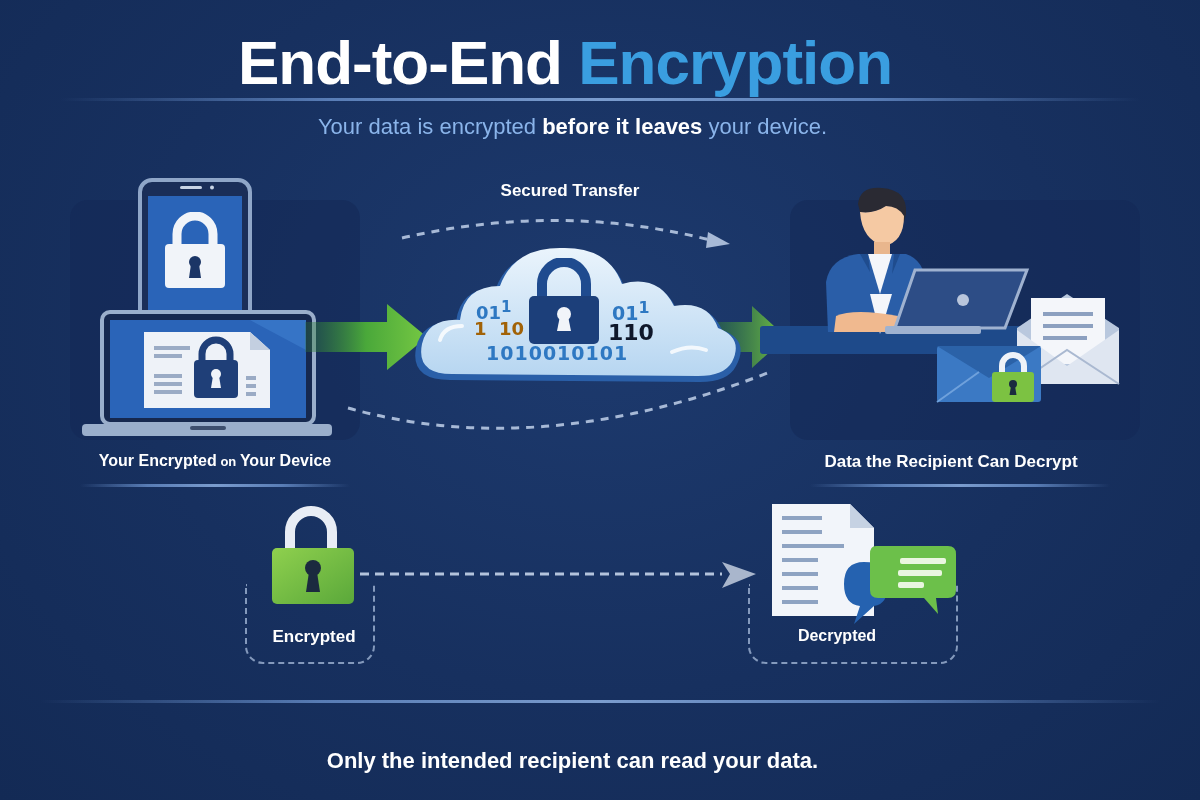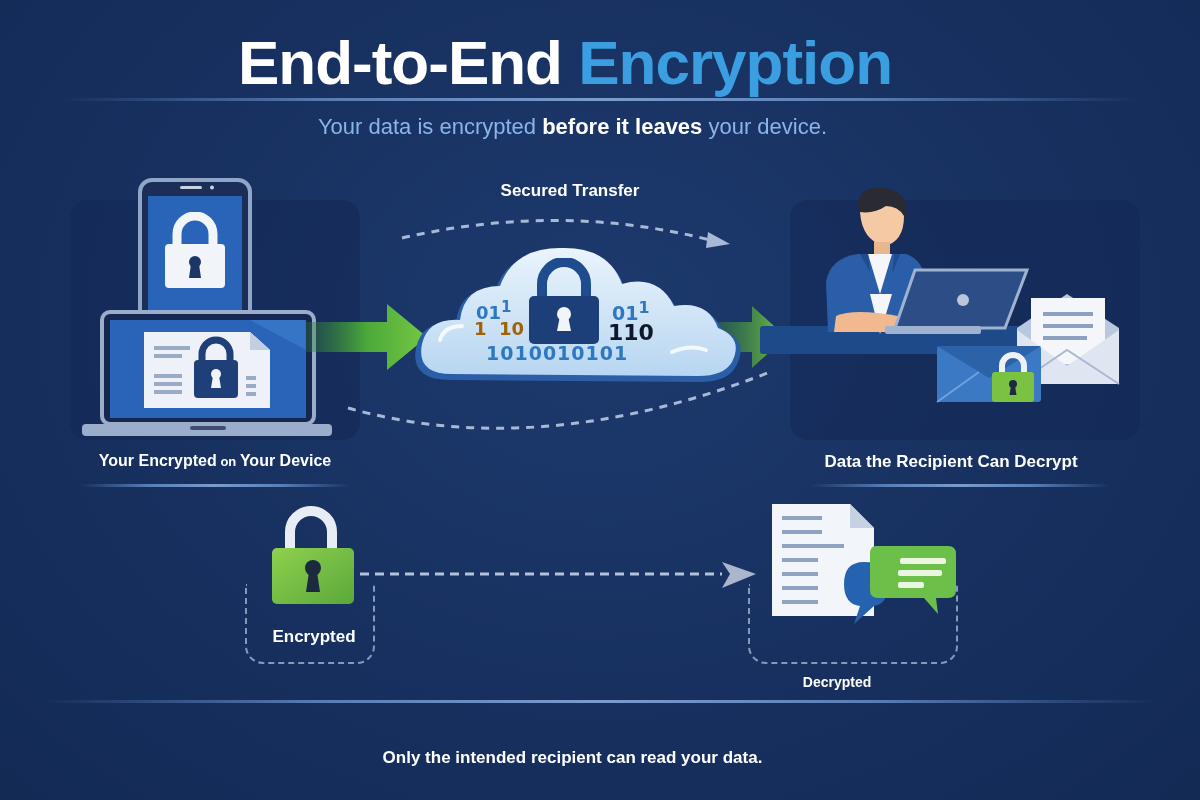--- a/index.html
+++ b/index.html
@@ -26,21 +26,21 @@
     font-size:22px; color:#8ab4ea;
   }
   .subtitle b { color:#ffffff; font-weight:700; }
   .label-white { font-weight:700; color:#ffffff; text-align:center; }
   .panel {
     background: rgba(20,40,85,0.55);
     border-radius:18px;
   }
   .footer-text {
     left:0; top:748px; width:1145px; text-align:center;
-    font-size:17px; font-weight:700; color:#ffffff;
+    font-size:22px; font-weight:700; color:#ffffff;
   }
   .dashbox {
     border:2px dashed rgba(170,190,220,0.75);
     border-top:none;
     border-radius:0 0 18px 18px;
   }
   svg { display:block; }
 </style>
 </head>
 <body>
@@ -273,16 +273,16 @@
 </div>
 <div class="abs" style="left:840px; top:540px;">
   <svg width="120" height="90" viewBox="0 0 120 90">
     <path d="M24 22 Q4 22 4 44 Q4 64 20 66 L14 84 L34 66 Q48 64 48 44 Q48 22 24 22 Z" fill="#2562b0"></path>
     <path d="M36 6 Q30 6 30 14 V50 Q30 58 38 58 H84 L98 74 L96 58 H108 Q116 58 116 50 V14 Q116 6 108 6 Z" fill="#6cc04a"></path>
     <rect x="60" y="18" width="46" height="6" rx="2" fill="#eaf6e0"></rect>
     <rect x="58" y="30" width="44" height="6" rx="2" fill="#eaf6e0"></rect>
     <rect x="58" y="42" width="26" height="6" rx="2" fill="#eaf6e0"></rect>
   </svg>
 </div>
-<div class="abs label-white" style="left:752px; top:627px; width:170px; font-size:14px;margin-top:47px;">Decrypted</div>
+<div class="abs label-white" style="left:752px; top:627px; width:170px; font-size:16px;">Decrypted</div>
 
 <div class="abs hline" style="left:40px; top:700px; width:1120px;"></div>
 <div class="abs footer-text">Only the intended recipient can read your data.</div>
 
 </body></html>

